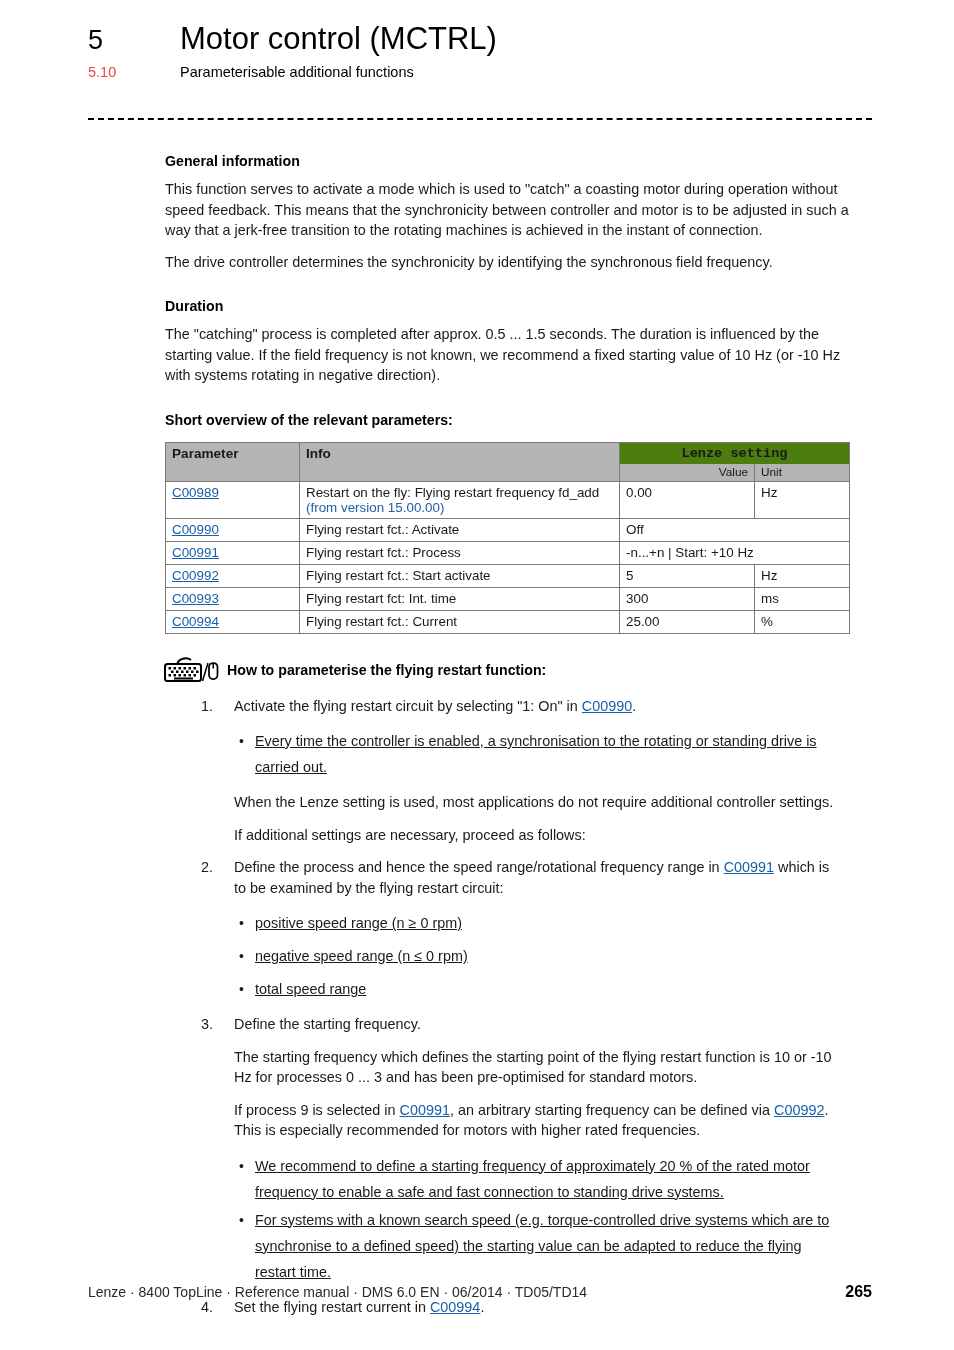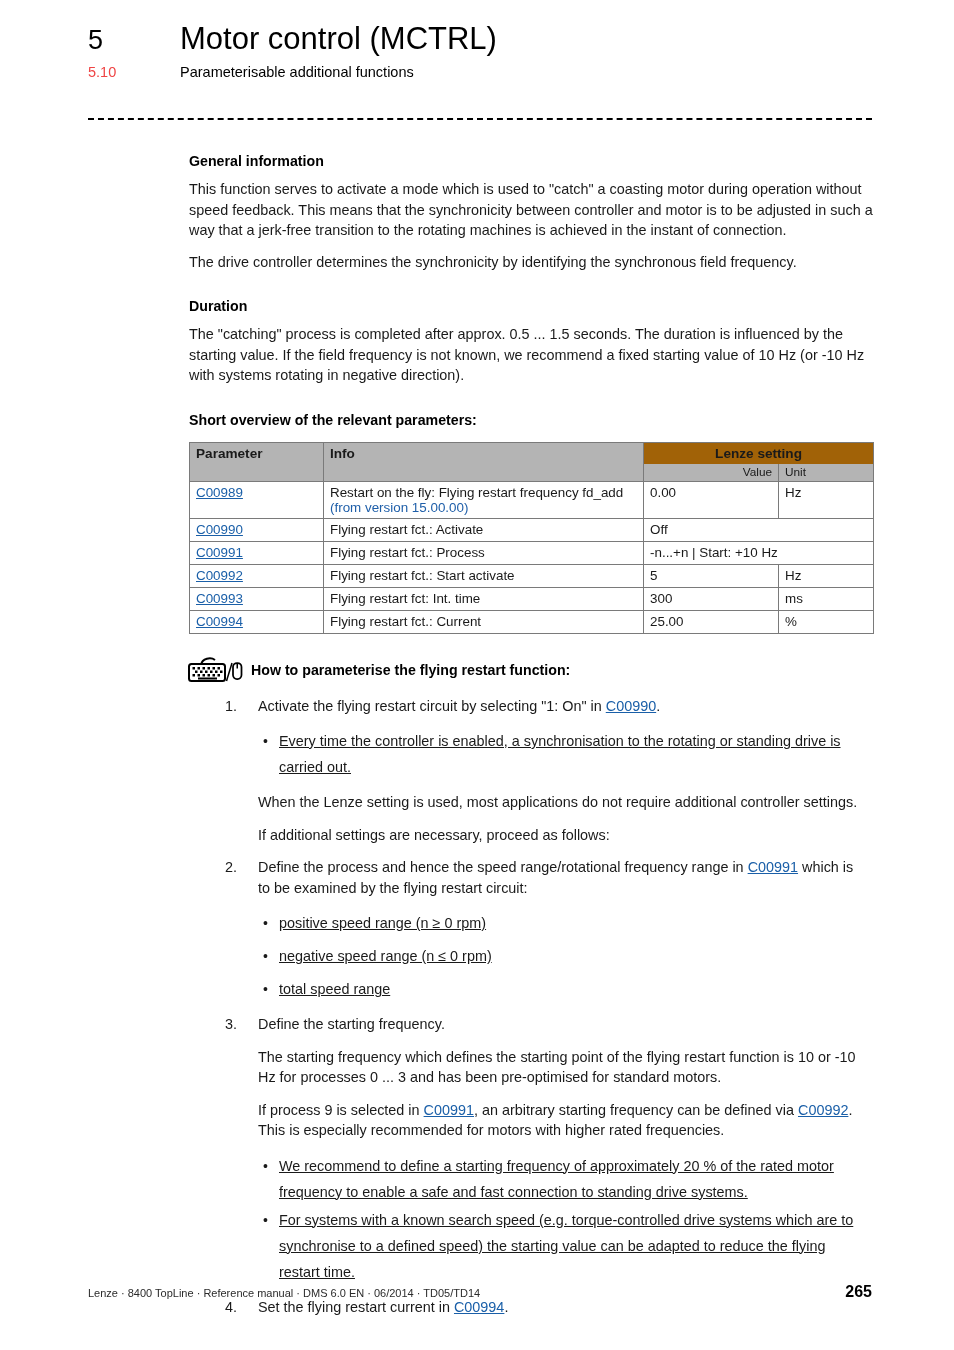--- a/index.html
+++ b/index.html
@@ -69,21 +69,21 @@
     left: 88px;
     top: 118px;
     width: 784px;
     height: 0;
     border-top: 2px dashed #000;
   }
 
   
   .content {
     position: absolute;
-    left: 189px;
+    left: 165px;
     top: 152px;
     width: 684px;
   }
   h3.sub {
     margin: 0 0 9px 0;
     font-size: 14.2px;
     font-weight: bold;
     line-height: 18px;
     color: #000;
   }
@@ -120,25 +120,26 @@
     border-bottom: none !important;
   }
   .th-sub {
     background: #b4b4b4;
     font-size: 11.8px;
     padding-top: 1px !important;
     padding-bottom: 2px !important;
     border-top: none !important;
   }
   .th-lenze {
-    background: #a16207;
+    background: #4d7c0f;
     font-weight: bold !important;
     font-size: 13.6px;
     text-align: center !important;
     border-bottom: none !important;
+    font-family: Liberation Mono, monospace;
   }
   .row-after-head td { border-top: 1.5px solid #000; }
   .col-param { width: 134px; }
   .col-info  { width: 320px; }
   .col-value { width: 135px; }
   .col-unit  { width: 95px; }
   td.val { text-align: right; }
   td.unit { text-align: left; }
   td.span-val { text-align: center; }
   .cell-line2 { display: block; color: #1f5fa9; }
@@ -228,21 +229,21 @@
   .footer {
     position: absolute;
     left: 88px;
     top: 1283px;
     width: 784px;
     display: flex;
     align-items: baseline;
     justify-content: space-between;
   }
   .footer-left {
-    font-size: 11px;
+    font-size: 14px;
     color: #2b2b2b;
   }
   .footer-page {
     font-size: 16px;
     font-weight: bold;
     color: #000;
   }
 </style>
 </head>
 <body>

